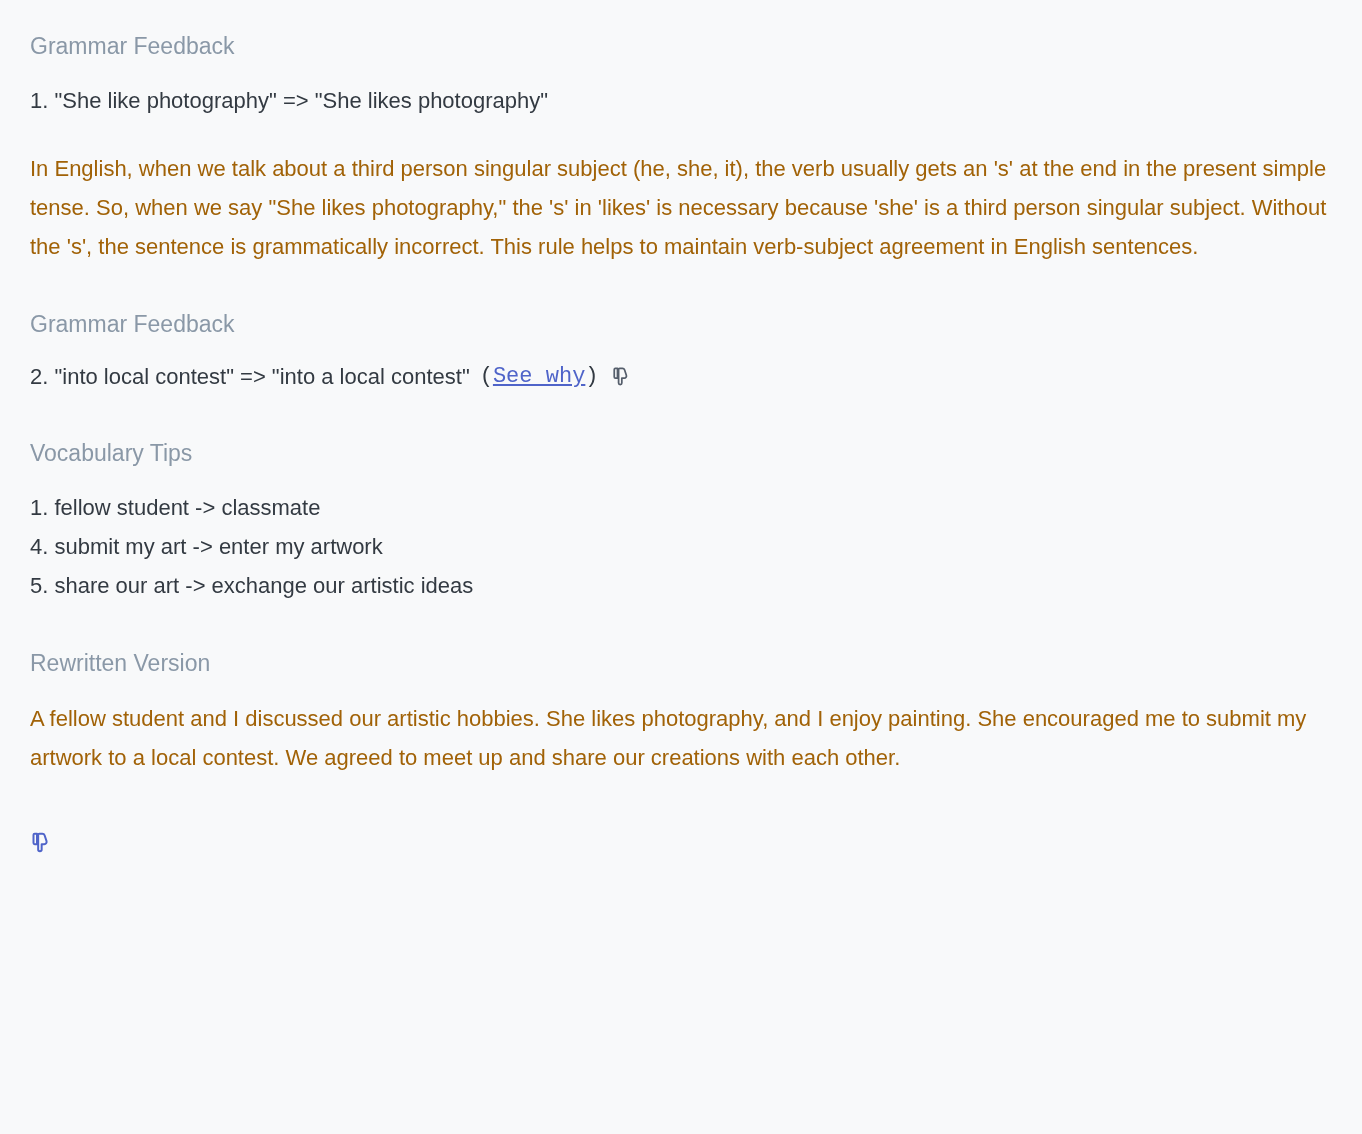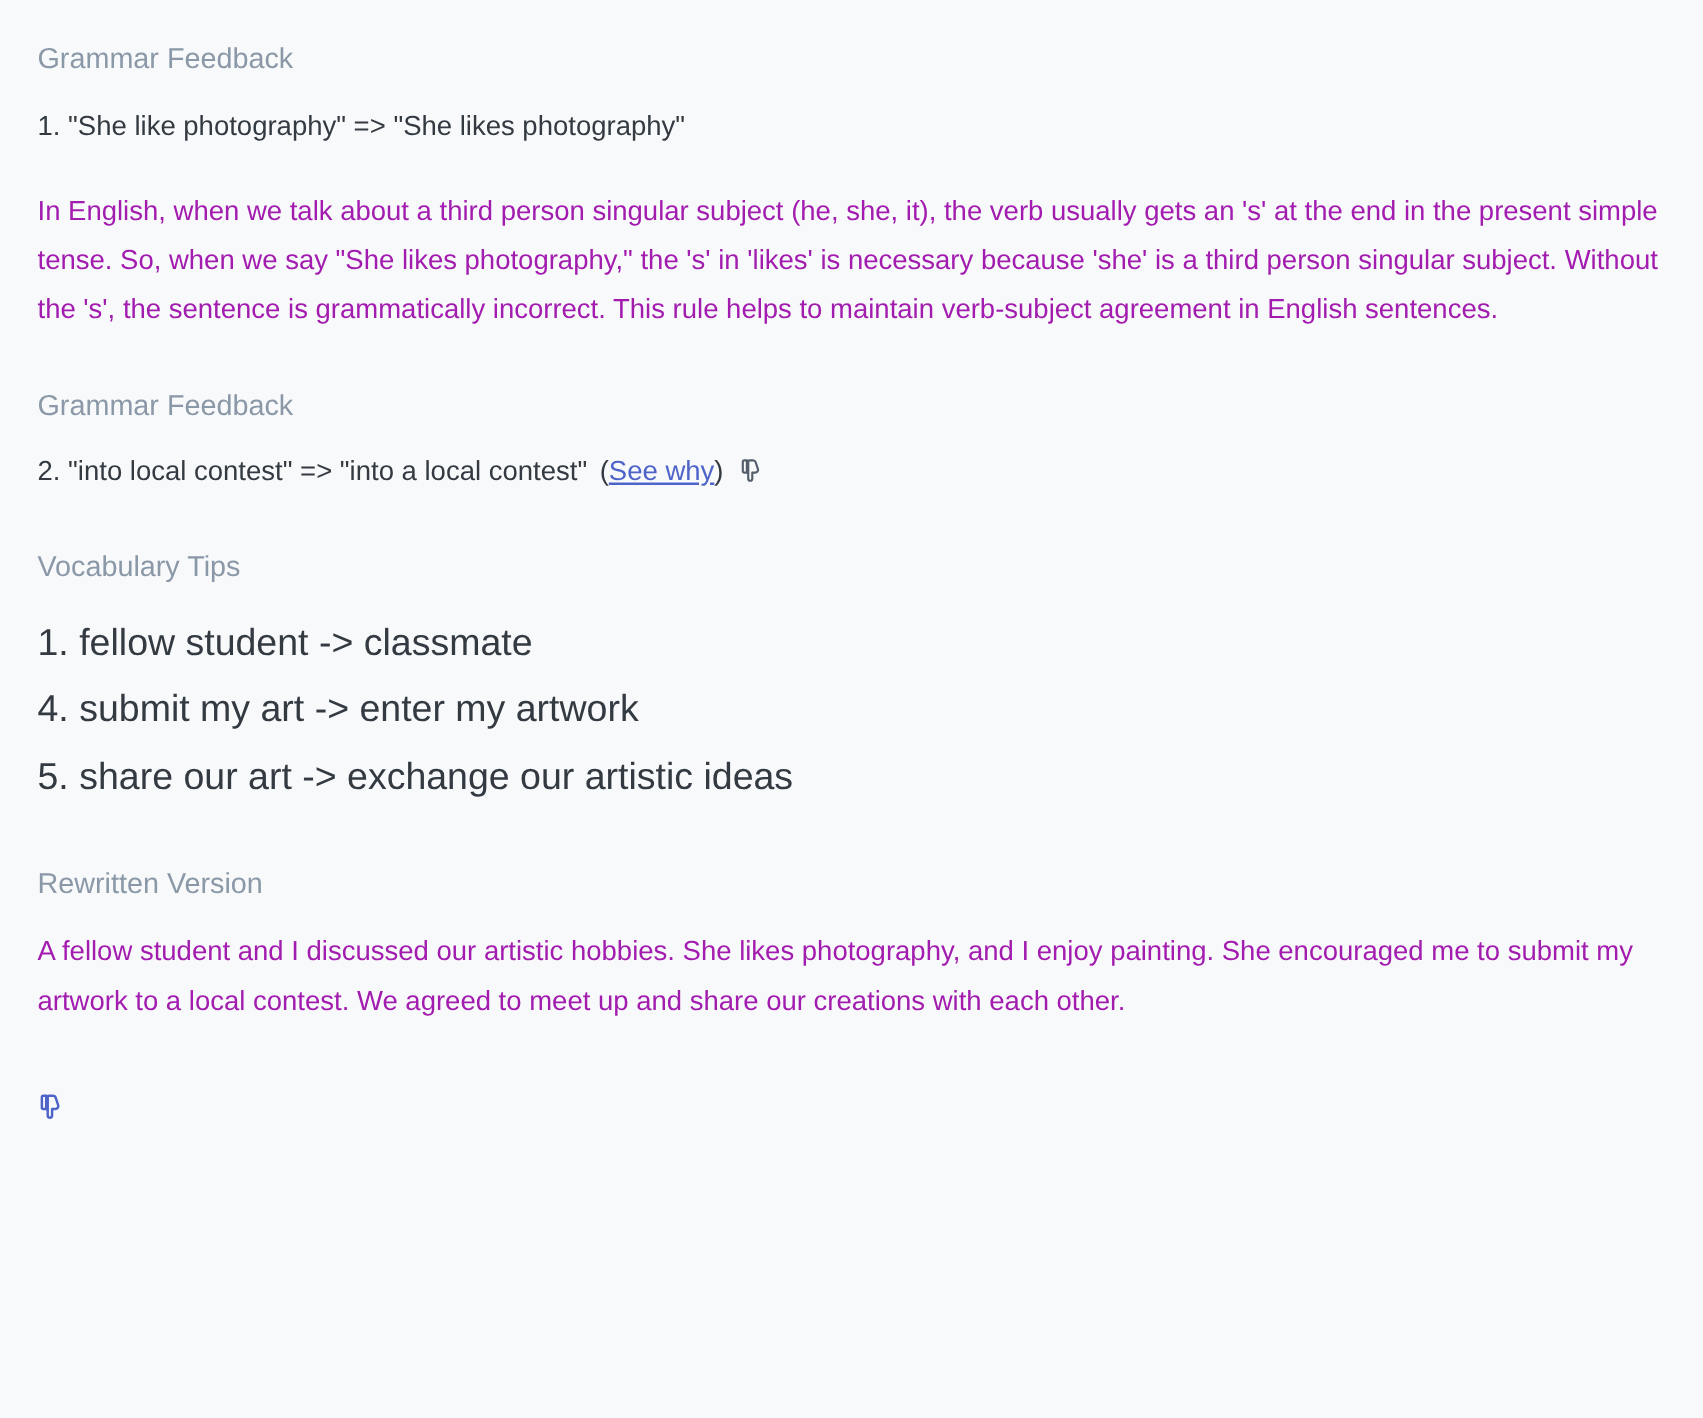--- a/index.html
+++ b/index.html
@@ -22,61 +22,61 @@
     .section {
       margin-bottom: 42px;
     }
     .body-text {
       color: #333a42;
       font-size: 22px;
       line-height: 1.78;
       margin: 0 0 28px 0;
     }
     .explain-text {
-      color: #a21caf;
+      color: #a16207;
       font-size: 22px;
       line-height: 1.78;
       margin: 0;
     }
     .inline-row {
       color: #333a42;
       font-size: 22px;
       line-height: 1.6;
       display: flex;
       align-items: center;
       flex-wrap: wrap;
     }
     .see-why {
       color: #4f64c9;
       text-decoration: underline;
       cursor: pointer;
       font-weight: 500;
     }
     .paren { color: #333a42; }
-    .gap { margin-left: 10px; }
+    .gap { margin-left: 10px; font-family: Liberation Mono, monospace; }
     .dislike-icon {
       display: inline-flex;
       align-items: center;
       margin-left: 12px;
       cursor: pointer;
       color: #555e6b;
     }
     .dislike-icon svg {
       width: 26px;
       height: 26px;
       transform: scaleY(-1);
       stroke: currentColor;
       fill: none;
       stroke-width: 1.6;
       stroke-linecap: round;
       stroke-linejoin: round;
     }
     .vocab-list {
       color: #333a42;
-      font-size: 30px;
+      font-size: 22px;
       line-height: 1.78;
     }
     .vocab-item { margin: 0; }
     .footer-icon {
       display: inline-flex;
       cursor: pointer;
       color: #4f64c9;
       margin-top: 10px;
     }
     .footer-icon svg {

